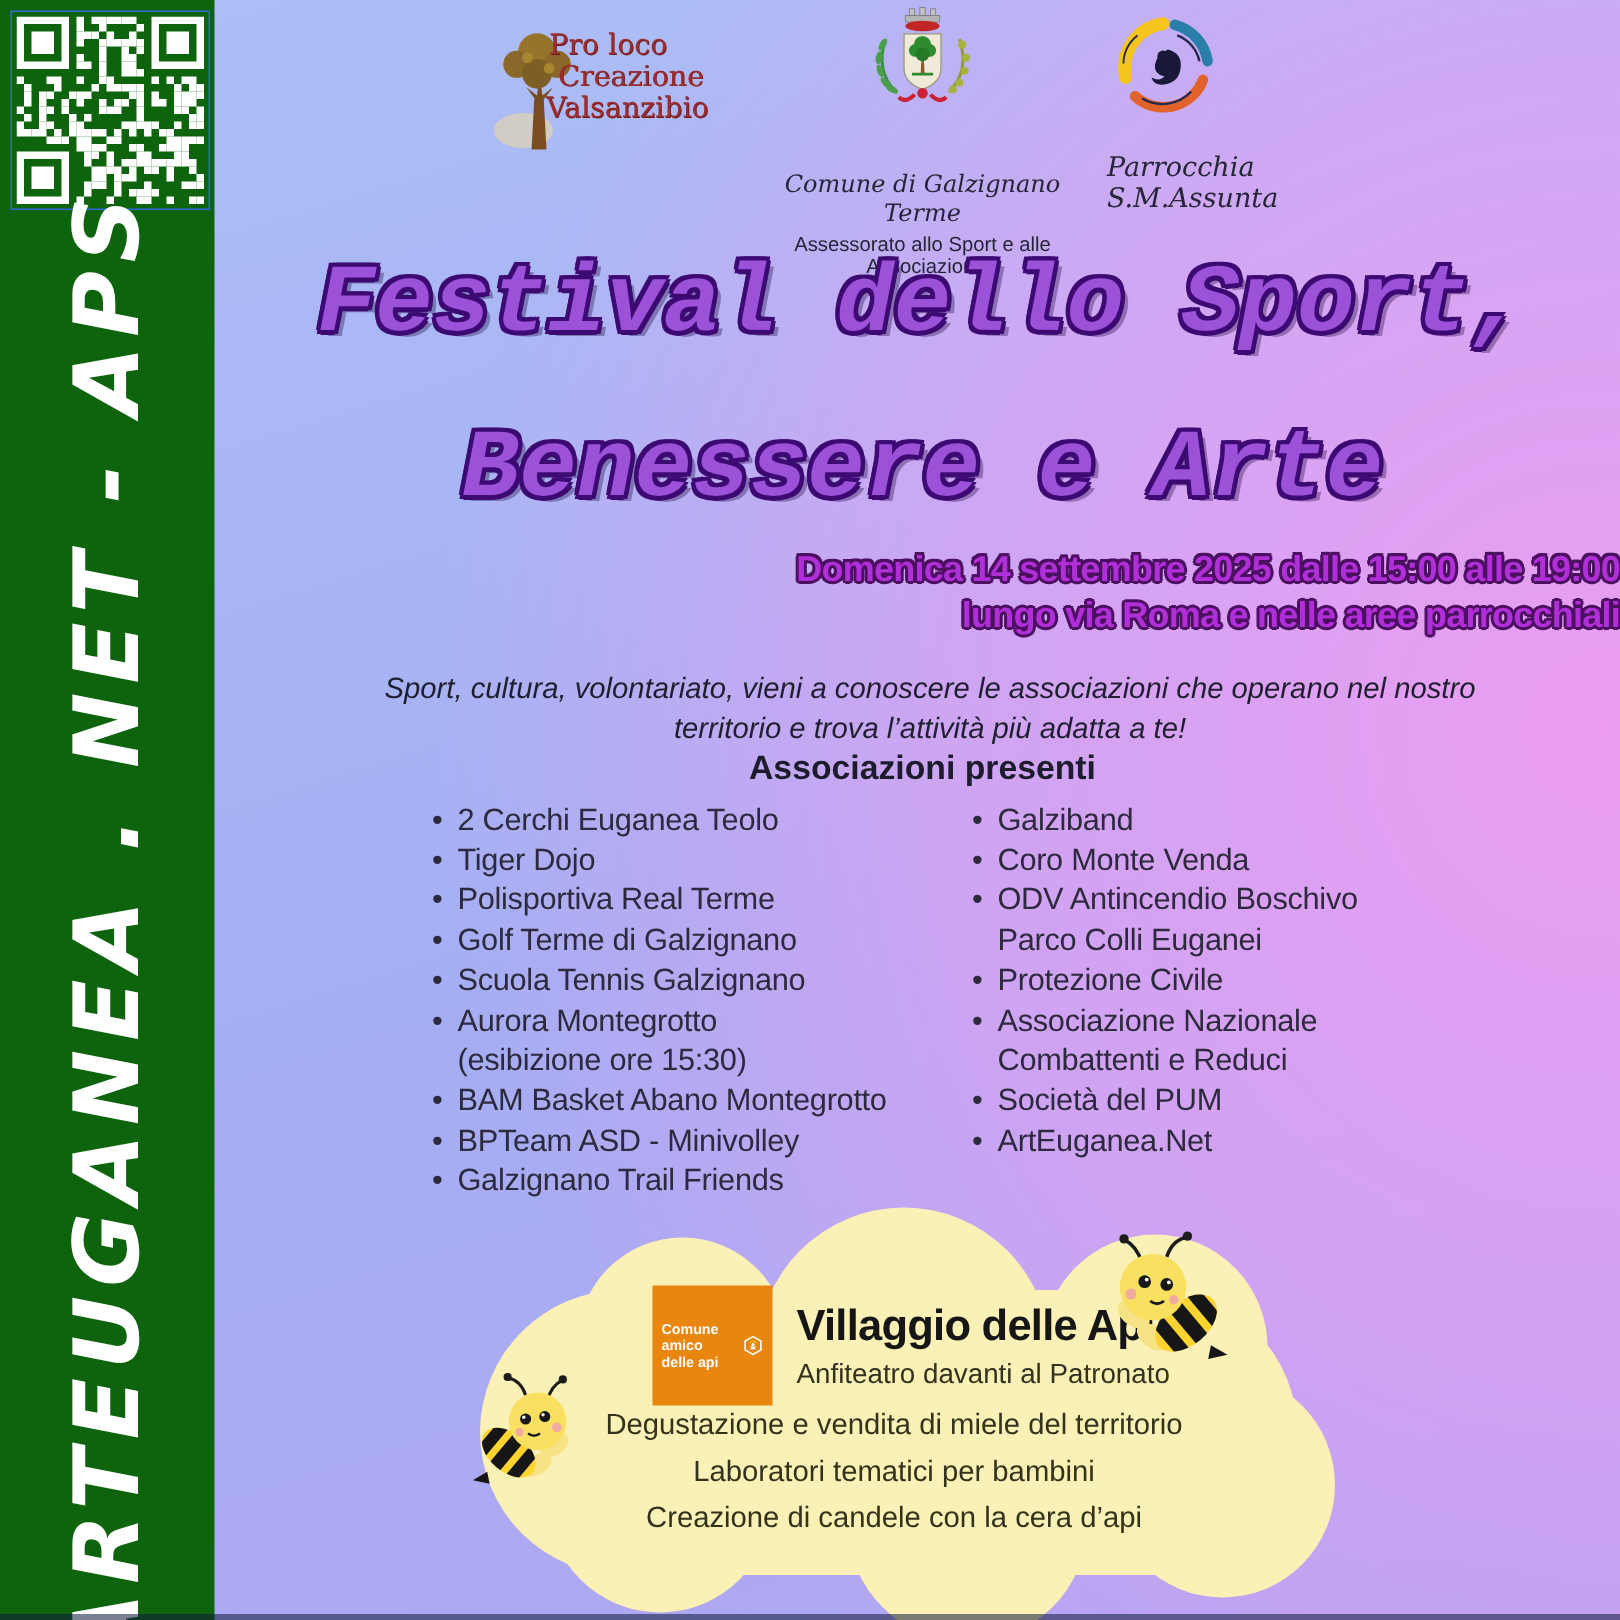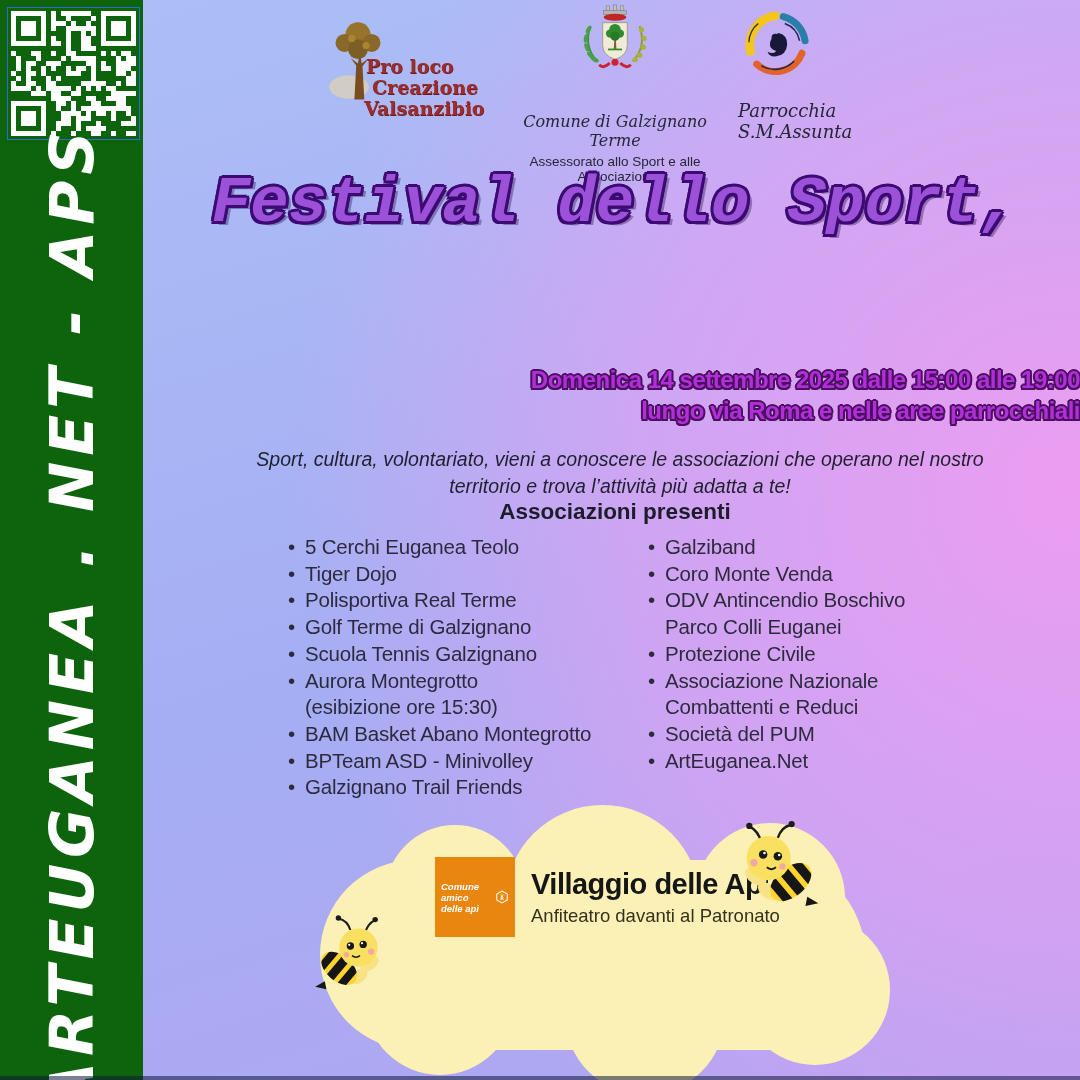--- a/index.html
+++ b/index.html
@@ -22,22 +22,22 @@
     border:1px solid #2e6bd0; padding:3px; }
   .sidebar-text { position:absolute; left:50%; top:617px; white-space:nowrap;
     transform:translate(-50%,-50%) rotate(-90deg);
     color:#ffffff; font-family:"DejaVu Sans", sans-serif;
     font-style:italic; font-weight:bold; font-size:60px; letter-spacing:6px; }
 
   
   .logo-proloco { position:absolute; left:322px; top:12px; width:180px; height:100px; z-index:2; }
   .logo-proloco .tree { position:absolute; left:0; top:0; }
   .proloco-text { position:absolute; left:44px; top:8px;
-    font-family:"DejaVu Serif", serif; font-weight:bold; color:#9c2d2d;
-    font-size:19px; line-height:21px; text-shadow:0.5px 0.5px 0 #6d1a1a;margin-top:36px; }
+    font-family:"DejaVu Serif", serif; font-weight:normal; color:#9c2d2d;
+    font-size:19px; line-height:21px; text-shadow:0.5px 0.5px 0 #6d1a1a; }
   .proloco-text .l2 { margin-left:6px; }
   .proloco-text .l3 { margin-left:-2px; }
 
   .logo-comune { position:absolute; left:500px; top:2px; width:230px; text-align:center; z-index:2; }
   .comune-name { font-family:"DejaVu Serif", serif; font-style:italic; font-size:16px;
     color:#262638; margin-top:12px; }
   .comune-dept { font-size:13.5px; color:#262638; margin-top:4px; }
 
   .logo-parrocchia { position:absolute; left:738px; top:8px; width:215px; z-index:2; }
   .parrocchia-name { font-family:"DejaVu Serif", serif; font-style:italic; font-size:18px;
@@ -78,21 +78,21 @@
   .b2 { left:75px; top:10px; width:140px; height:140px; }
   .b3 { left:195px; top:-10px; width:195px; height:195px; }
   .b4 { left:385px; top:8px; width:150px; height:150px; }
   .b5 { left:55px; top:110px; width:150px; height:150px; }
   .b6 { left:255px; top:120px; width:160px; height:160px; }
   .b7 { left:430px; top:100px; width:150px; height:150px; }
 
   .village-header { position:absolute; left:125px; top:42px; display:flex; gap:16px;
     align-items:center; z-index:2; }
   .badge { width:80px; height:80px; background:#e8860f; display:flex; align-items:center;
-    justify-content:center; gap:16px; padding:6px;font-style:italic; }
+    justify-content:center; gap:16px; padding:6px; }
   .badge-text { color:#ffffff; font-weight:bold; font-size:9.5px; line-height:11px; width:42px; }
   .village-title { font-weight:bold; font-size:29px; color:#161616; letter-spacing:-0.5px; }
   .village-subtitle { font-size:18.5px; color:#33321f; margin-top:4px; }
 
   .village-lines { position:absolute; left:6px; top:120px; width:560px; text-align:center;
     z-index:2; font-size:19.5px; line-height:31px; color:#33321a; }
 
   .bee { position:absolute; z-index:4; }
   .bee-right { left:420px; top:3px; width:92px; height:95px; }
   .bee-left { left:2px; top:98px; width:80px; height:82px; transform:scaleX(-1); }
@@ -386,36 +386,37 @@
       <path d="M30 74 A 34 34 0 0 0 72 68" stroke="#23284e" stroke-width="2" fill="none"></path>
       <path d="M26 20 A 32 32 0 0 0 14 44" stroke="#23284e" stroke-width="1.6" fill="none"></path>
       <circle cx="48" cy="38" r="5" fill="#181838"></circle>
       <path d="M52 32 q12 3 11 15 q-1 13 -14 15 q-9 1 -11 -6 q7 4 11 -1 q-9 -2 -8 -10 q1 -8 11 -13 z" fill="#181838"></path>
     </svg>
     <div class="parrocchia-name">Parrocchia S.M.Assunta</div>
   </div>
 
   <div class="title-block">
     <div class="title-line">Festival dello Sport,</div>
+    <div class="title-line title-line2">Benessere e Arte</div>
   </div>
 
   <div class="schedule-block">
     <div>Domenica 14 settembre 2025 dalle 15:00 alle 19:00</div>
     <div>lungo via Roma e nelle aree parrocchiali</div>
   </div>
 
   <div class="intro-text">Sport, cultura, volontariato, vieni a conoscere le associazioni che operano nel nostro
 territorio e trova l’attività più adatta a te!</div>
 
   <div class="assoc-heading">Associazioni presenti</div>
 
   <div class="lists">
     <div class="col">
       <div class="li">
-          <span class="li-text">5 Cerchi Euganea Teolo</span>
+          <span class="li-text">2 Cerchi Euganea Teolo</span>
         </div>
       <div class="li">
           <span class="li-text">Tiger Dojo</span>
         </div>
       <div class="li">
           <span class="li-text">Polisportiva Real Terme</span>
         </div>
       <div class="li">
           <span class="li-text">Golf Terme di Galzignano</span>
         </div>
@@ -481,20 +482,25 @@
           <circle cx="20" cy="18" r="3" fill="#ffffff"></circle>
           <path d="M20 20 v8 M15 22 l10 5 M25 22 l-10 5" stroke="#ffffff" stroke-width="2"></path>
         </svg>
       </div>
       <div>
         <div class="village-title">Villaggio delle Api</div>
         <div class="village-subtitle">Anfiteatro davanti al Patronato</div>
       </div>
     </div>
 
+    <div class="village-lines">
+      <div>Degustazione e vendita di miele del territorio</div>
+      <div>Laboratori tematici per bambini</div>
+      <div>Creazione di candele con la cera d’api</div>
+    </div>
 
     <svg class="bee bee-right" viewBox="0 0 100 100">
       <path d="M34 24 Q30 12 22 8" fill="none" stroke="#1c1c1c" stroke-width="2.6"></path>
       <circle cx="21" cy="7" r="3.4" fill="#1c1c1c"></circle>
       <path d="M52 20 Q56 8 66 6" fill="none" stroke="#1c1c1c" stroke-width="2.6"></path>
       <circle cx="67" cy="5" r="3.4" fill="#1c1c1c"></circle>
       <ellipse cx="28" cy="62" rx="13" ry="8" fill="#f7e386" transform="rotate(35 28 62)"></ellipse>
       <ellipse cx="42" cy="78" rx="13" ry="8" fill="#f7e386" transform="rotate(35 42 78)"></ellipse>
       <path d="M84 84 l12 7 -14 3 z" fill="#161616"></path>
       <g transform="rotate(-40 66 68)">

